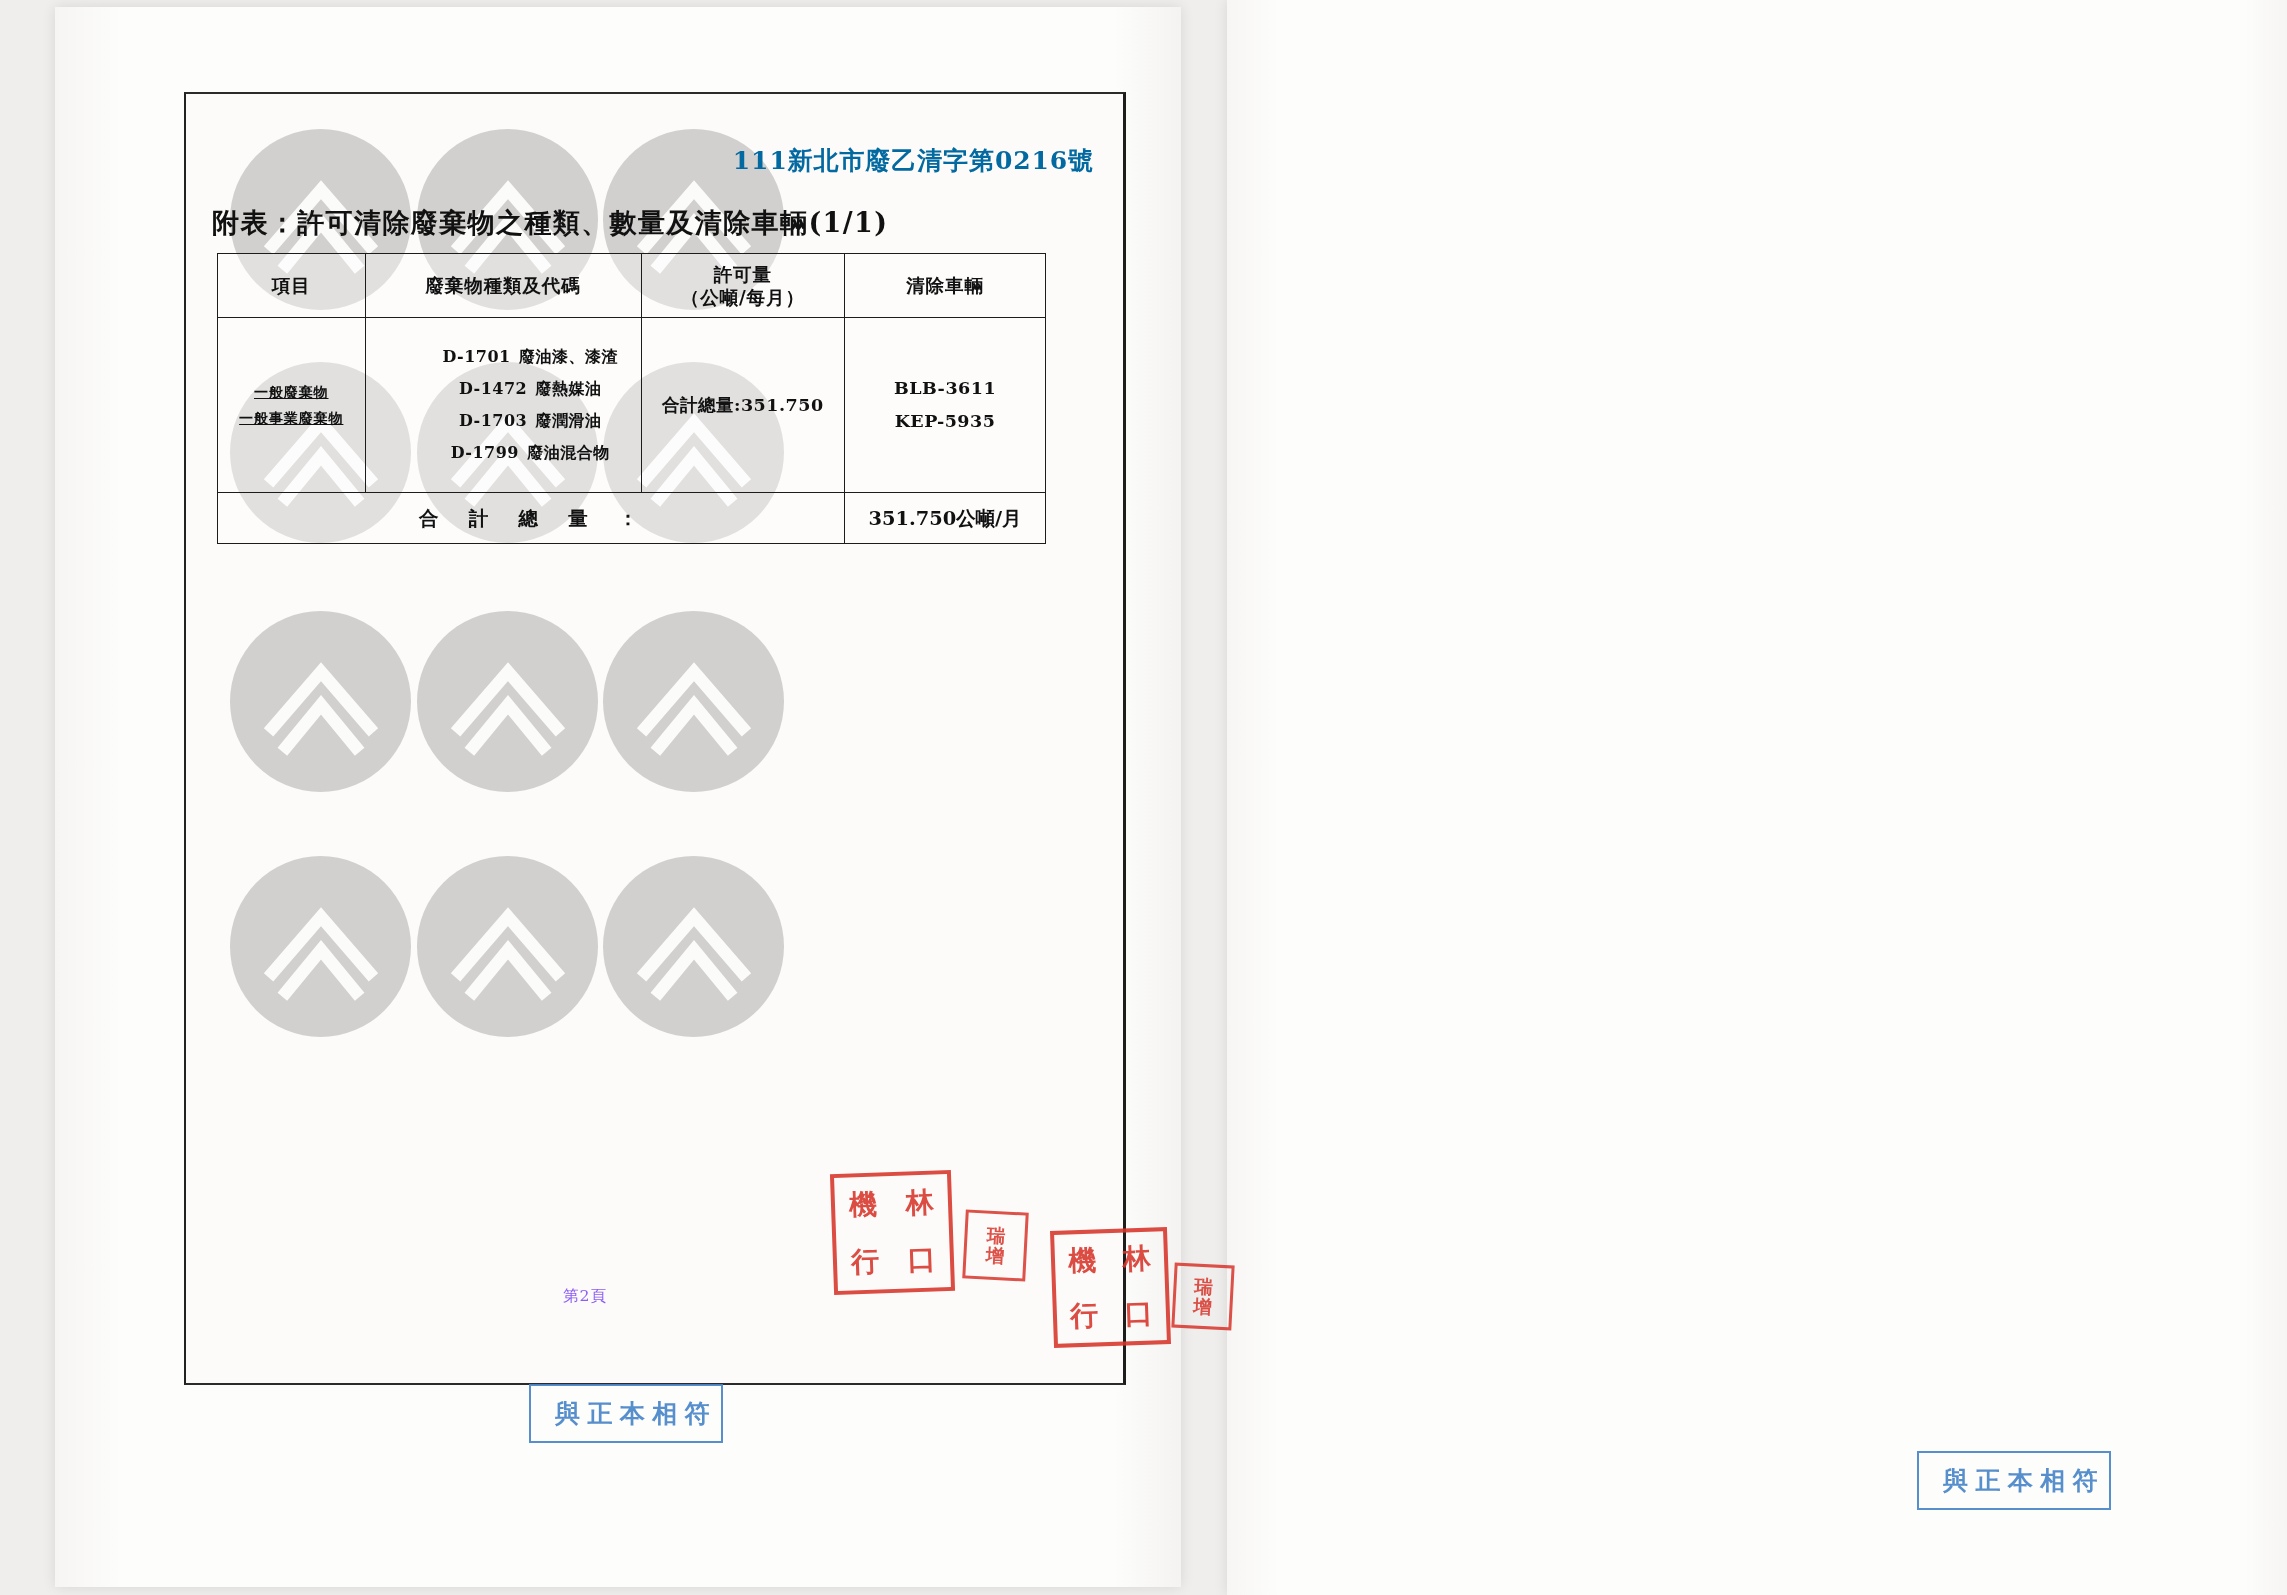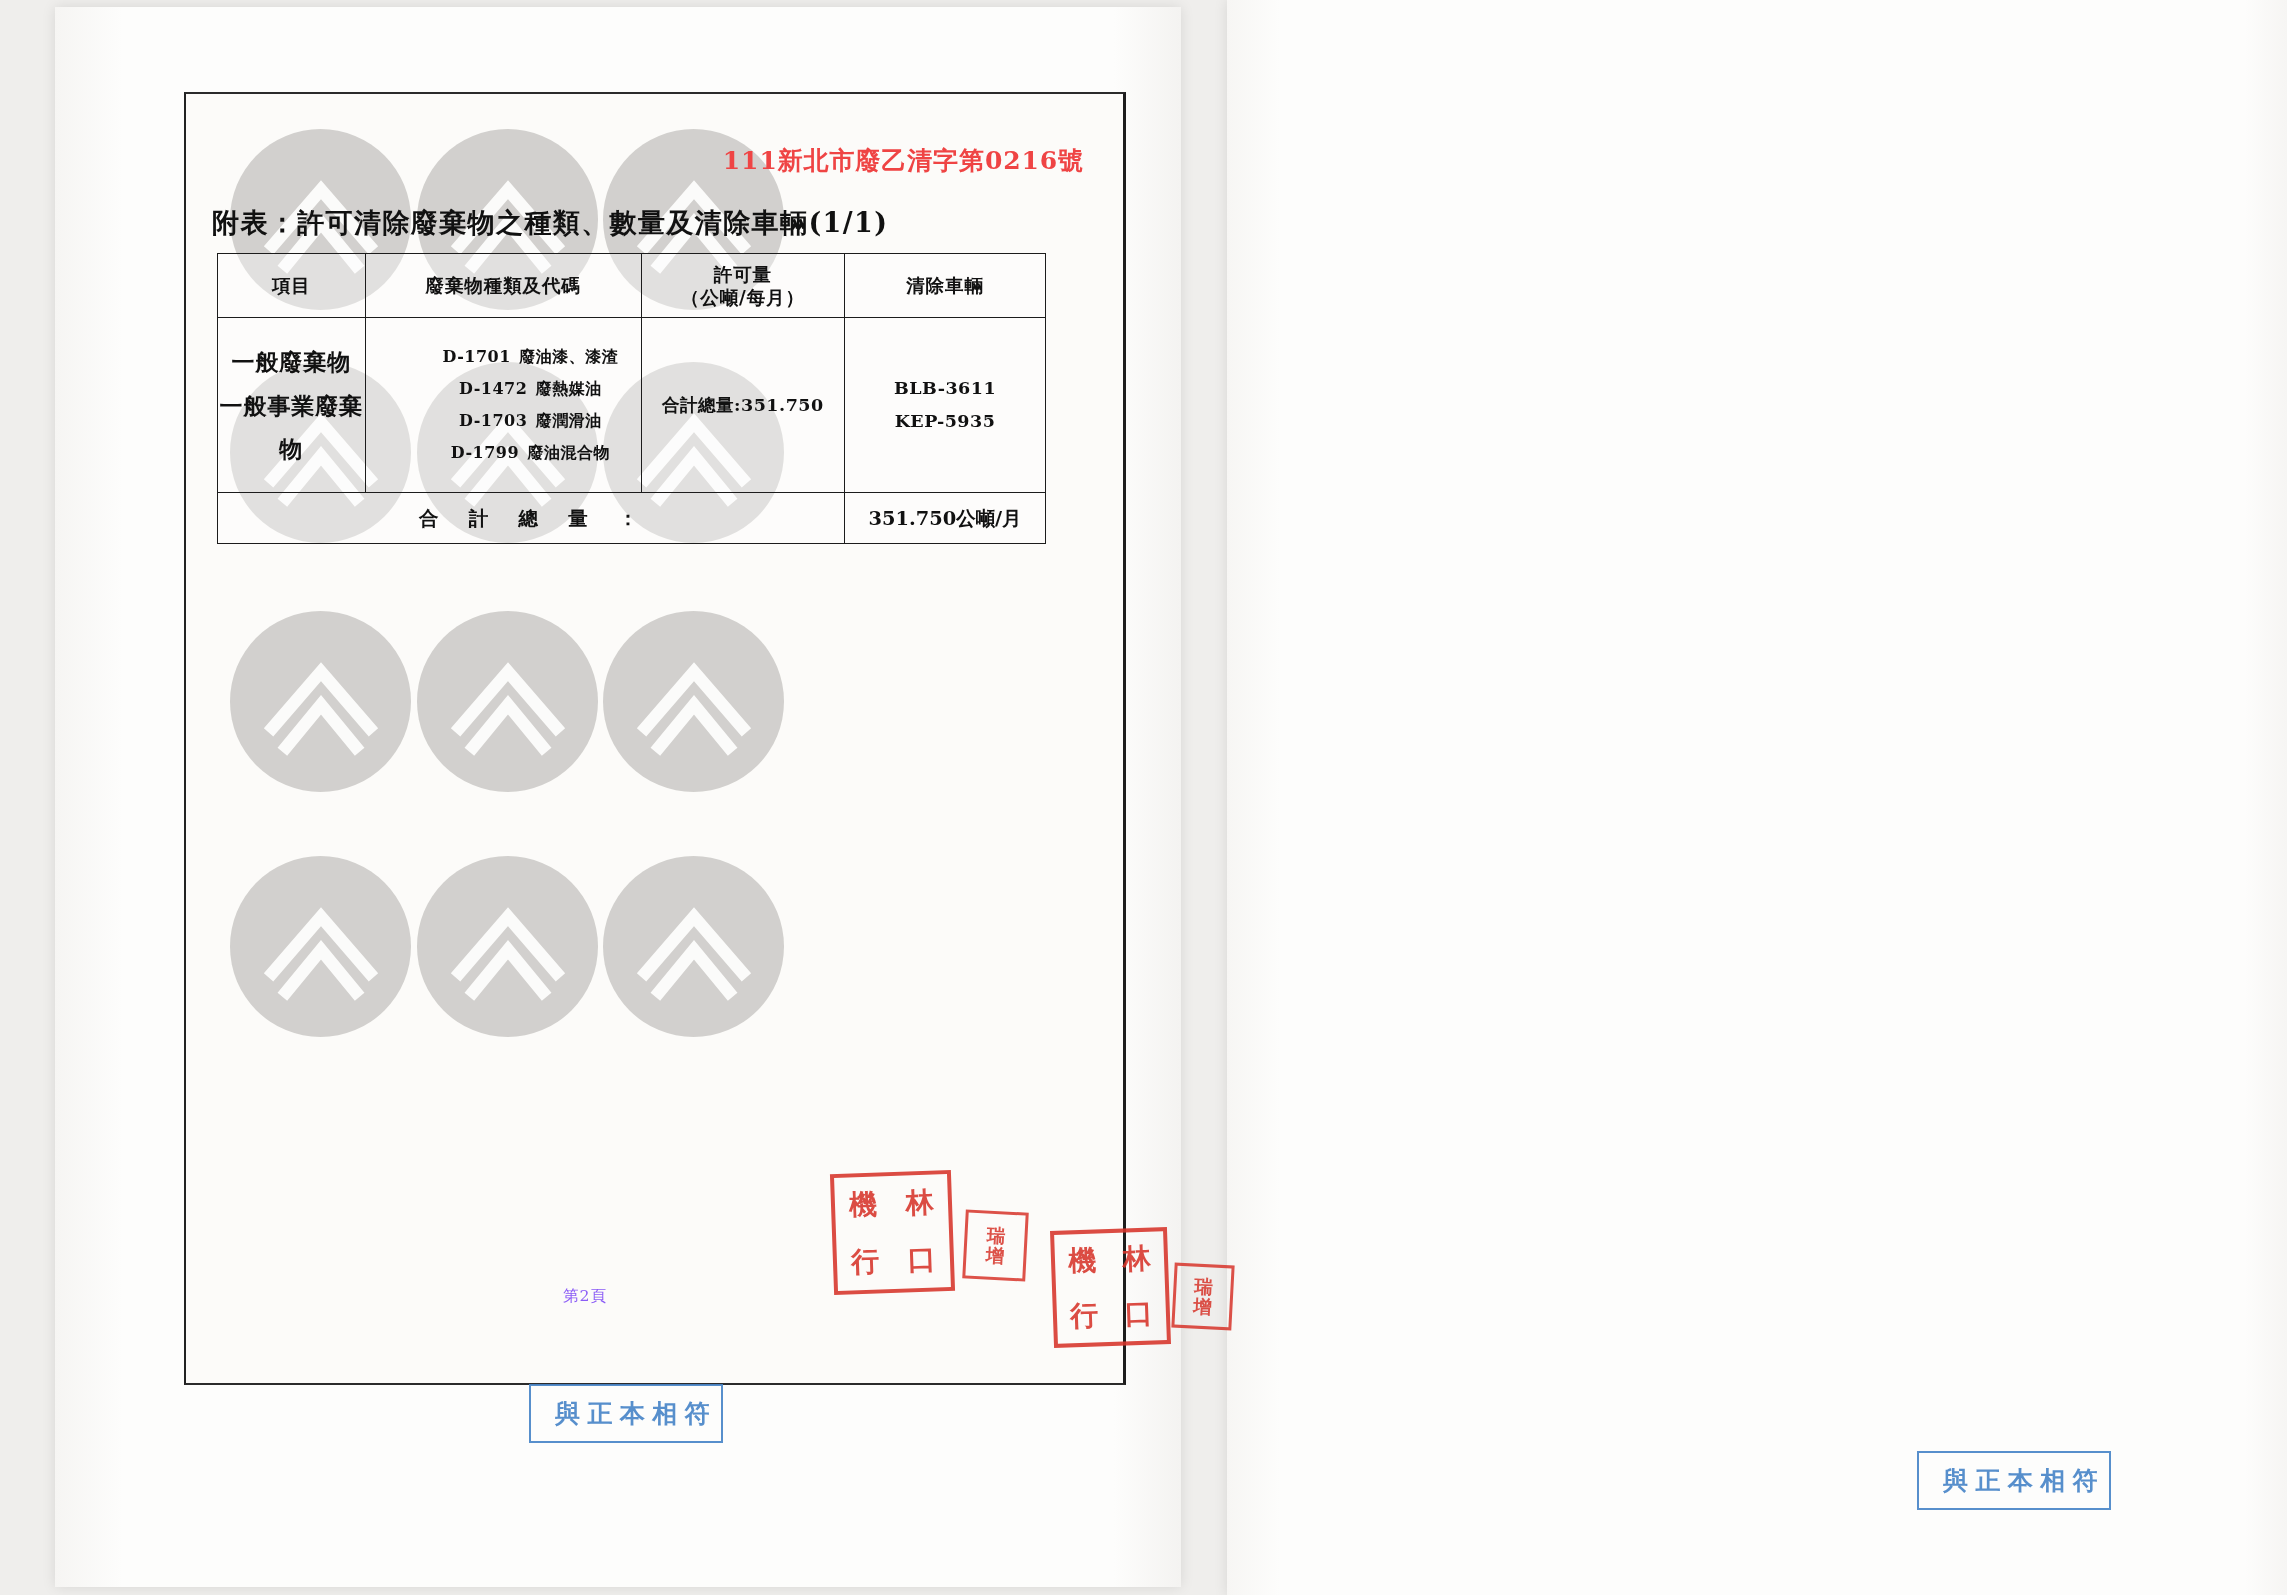--- a/index.html
+++ b/index.html
@@ -42,25 +42,25 @@
     width: 937px; height: 1289px;
     background: #fcfbf9;
     border-left: 2.8px solid #222;
     border-top: 2.8px solid #2b2b2b;
     border-right: 3.7px solid #1d1d1d;
     border-bottom: 2.8px solid #2b2b2b;
     overflow: hidden;
   }
   .doc-no {
     position: absolute;
-    right: 39px; top: 50px;
+    right: 29px; top: 50px;
     font-size: 25px;
     font-weight: 700;
     letter-spacing: 0.9px;
-    color: #ef4444;
+    color: #0369a1;
     font-family: "DejaVu Serif", serif;
     margin-left: 48px;
   }
   .attach-title {
     position: absolute;
     left: 26px; top: 111px;
     font-size: 27px;
     font-weight: 700;
     color: #111;
     letter-spacing: 1.4px;
@@ -85,23 +85,24 @@
     font-size: 18.5px;
     line-height: 1.25;
     letter-spacing: 0.9px;
   }
   .col-item { width: 148px; }
   .col-kind { width: 277px; }
   .col-amount { width: 203px; }
   .col-vehicle { width: 201px; margin-left: 25px; }
   .body-row td { height: 172px; }
   .cell-items {
-    font-size: 23px;
+    font-size: 14px;
     line-height: 1.9;
     letter-spacing: 0.9px;
+    text-decoration: underline;
   }
   .codes {
     text-align: center;
     padding-left: 47px;
     font-size: 16px;
     line-height: 2.0;
     letter-spacing: 0.5px;
   }
   .codes .code { display: inline-block; width: 85px; }
   .cell-amount { font-size: 17.5px; letter-spacing: 0.5px; }

